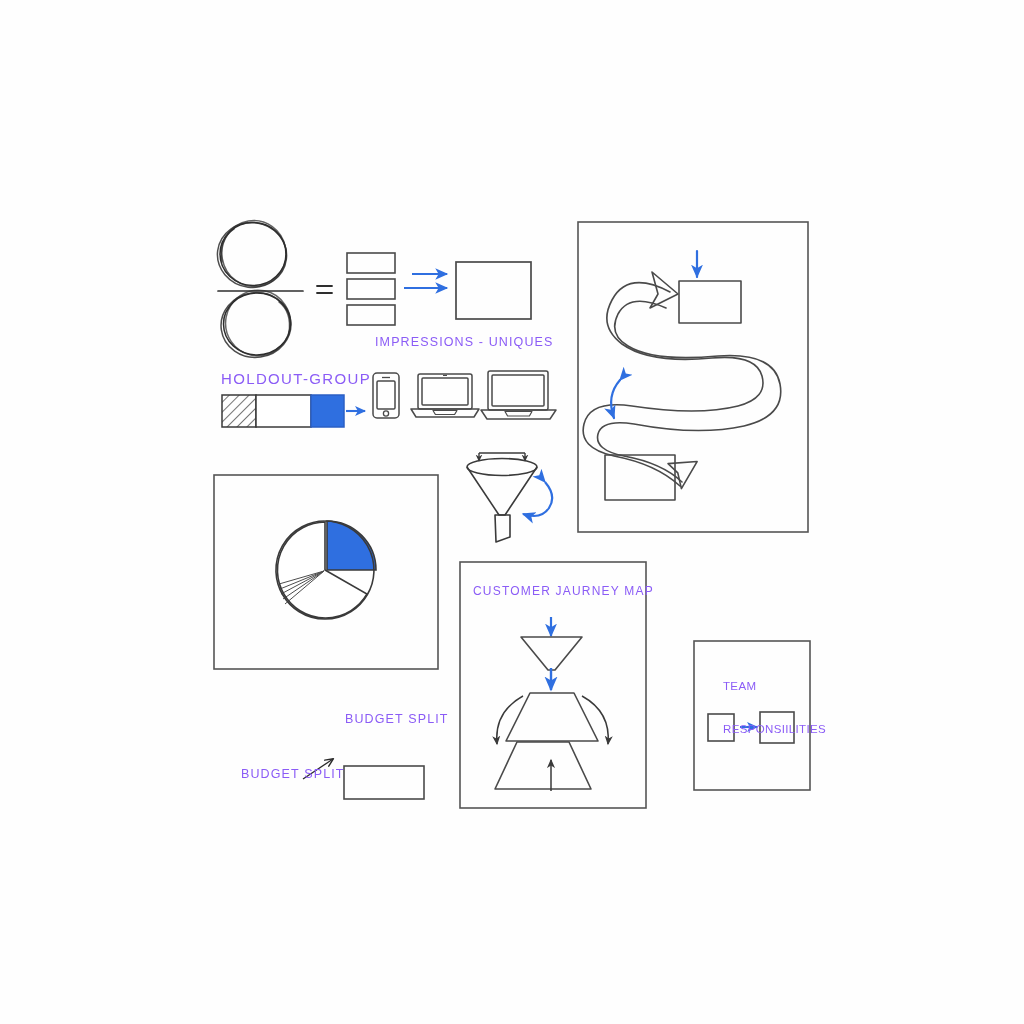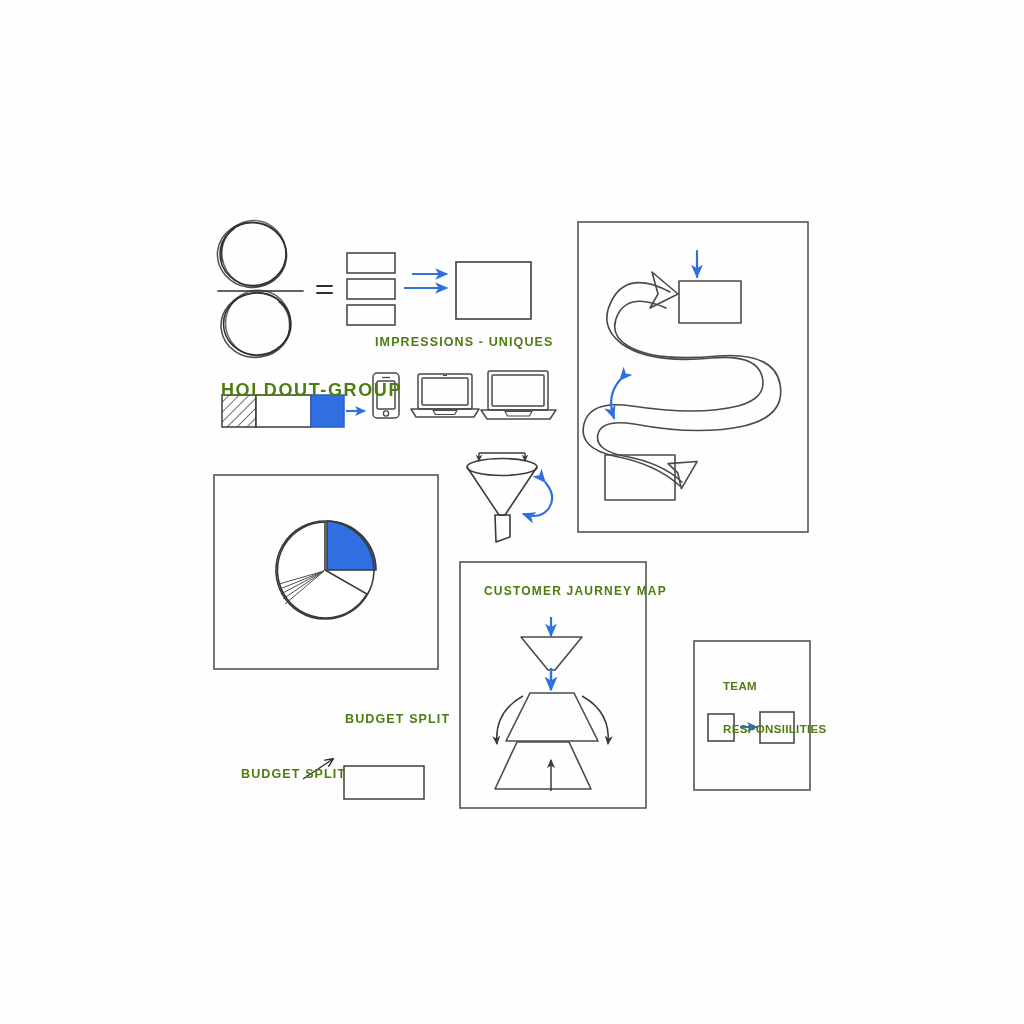--- a/index.html
+++ b/index.html
@@ -21,31 +21,31 @@
   .layer {
     position: absolute;
     left: 0;
     top: 0;
     width: 1024px;
     height: 1024px;
   }
   .sketch-label {
     position: absolute;
     font-family: "Liberation Sans", sans-serif;
-    font-weight: 700;
+    font-weight: 400;
     letter-spacing: 0.09em;
-    color: #4d7c0f;
+    color: #8b5cf6;
     white-space: pre;
     line-height: 1.25;
   }
   .lbl-impressions { left: 375px; top: 335px; font-size: 12.5px; }
-  .lbl-holdout     { left: 221px; top: 379px; font-size: 18px; }
+  .lbl-holdout     { left: 221px; top: 370px; font-size: 15px; }
   .lbl-budget-top  { left: 345px; top: 712px; font-size: 12.5px; }
   .lbl-budget-left { left: 241px; top: 767px; font-size: 12.5px; }
-  .lbl-journey     { left: 484px; top: 584px; font-size: 12px; letter-spacing: 0.10em; }
+  .lbl-journey     { left: 473px; top: 584px; font-size: 12px; letter-spacing: 0.10em; }
   .lbl-team        { left: 705px; top: 650px; font-size: 11.5px; letter-spacing: 0.03em; margin-left: 18px; }
   .lbl-team span { display: block; }
 </style>
 </head>
 <body>
 
 <div id="canvas">
 
   <svg class="layer" viewBox="0 0 1024 1024" xmlns="http://www.w3.org/2000/svg">
     <defs>

